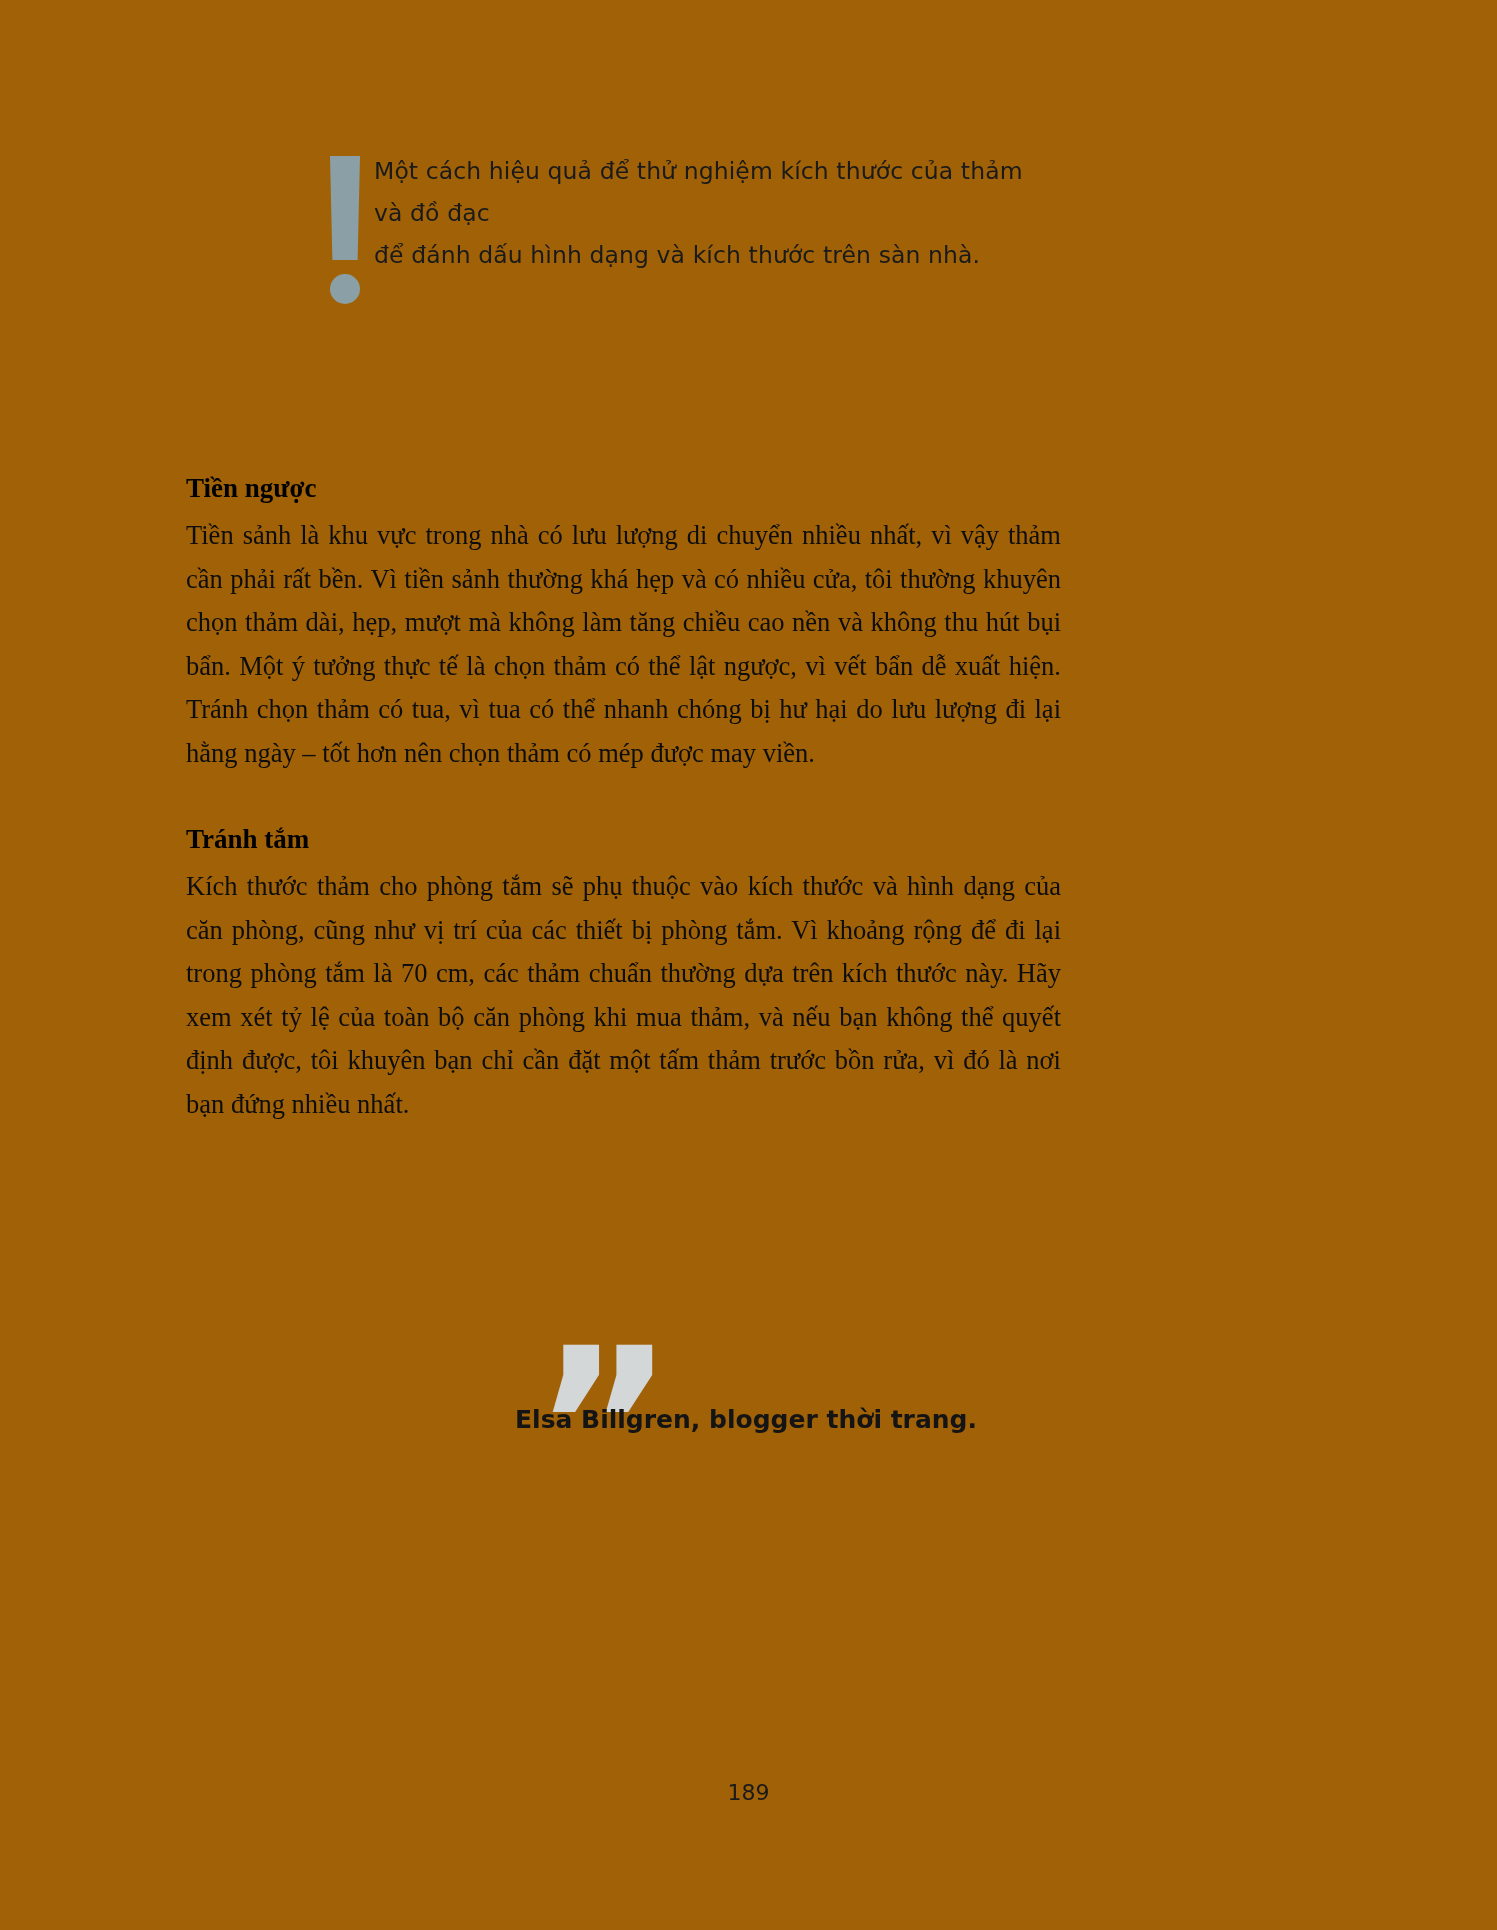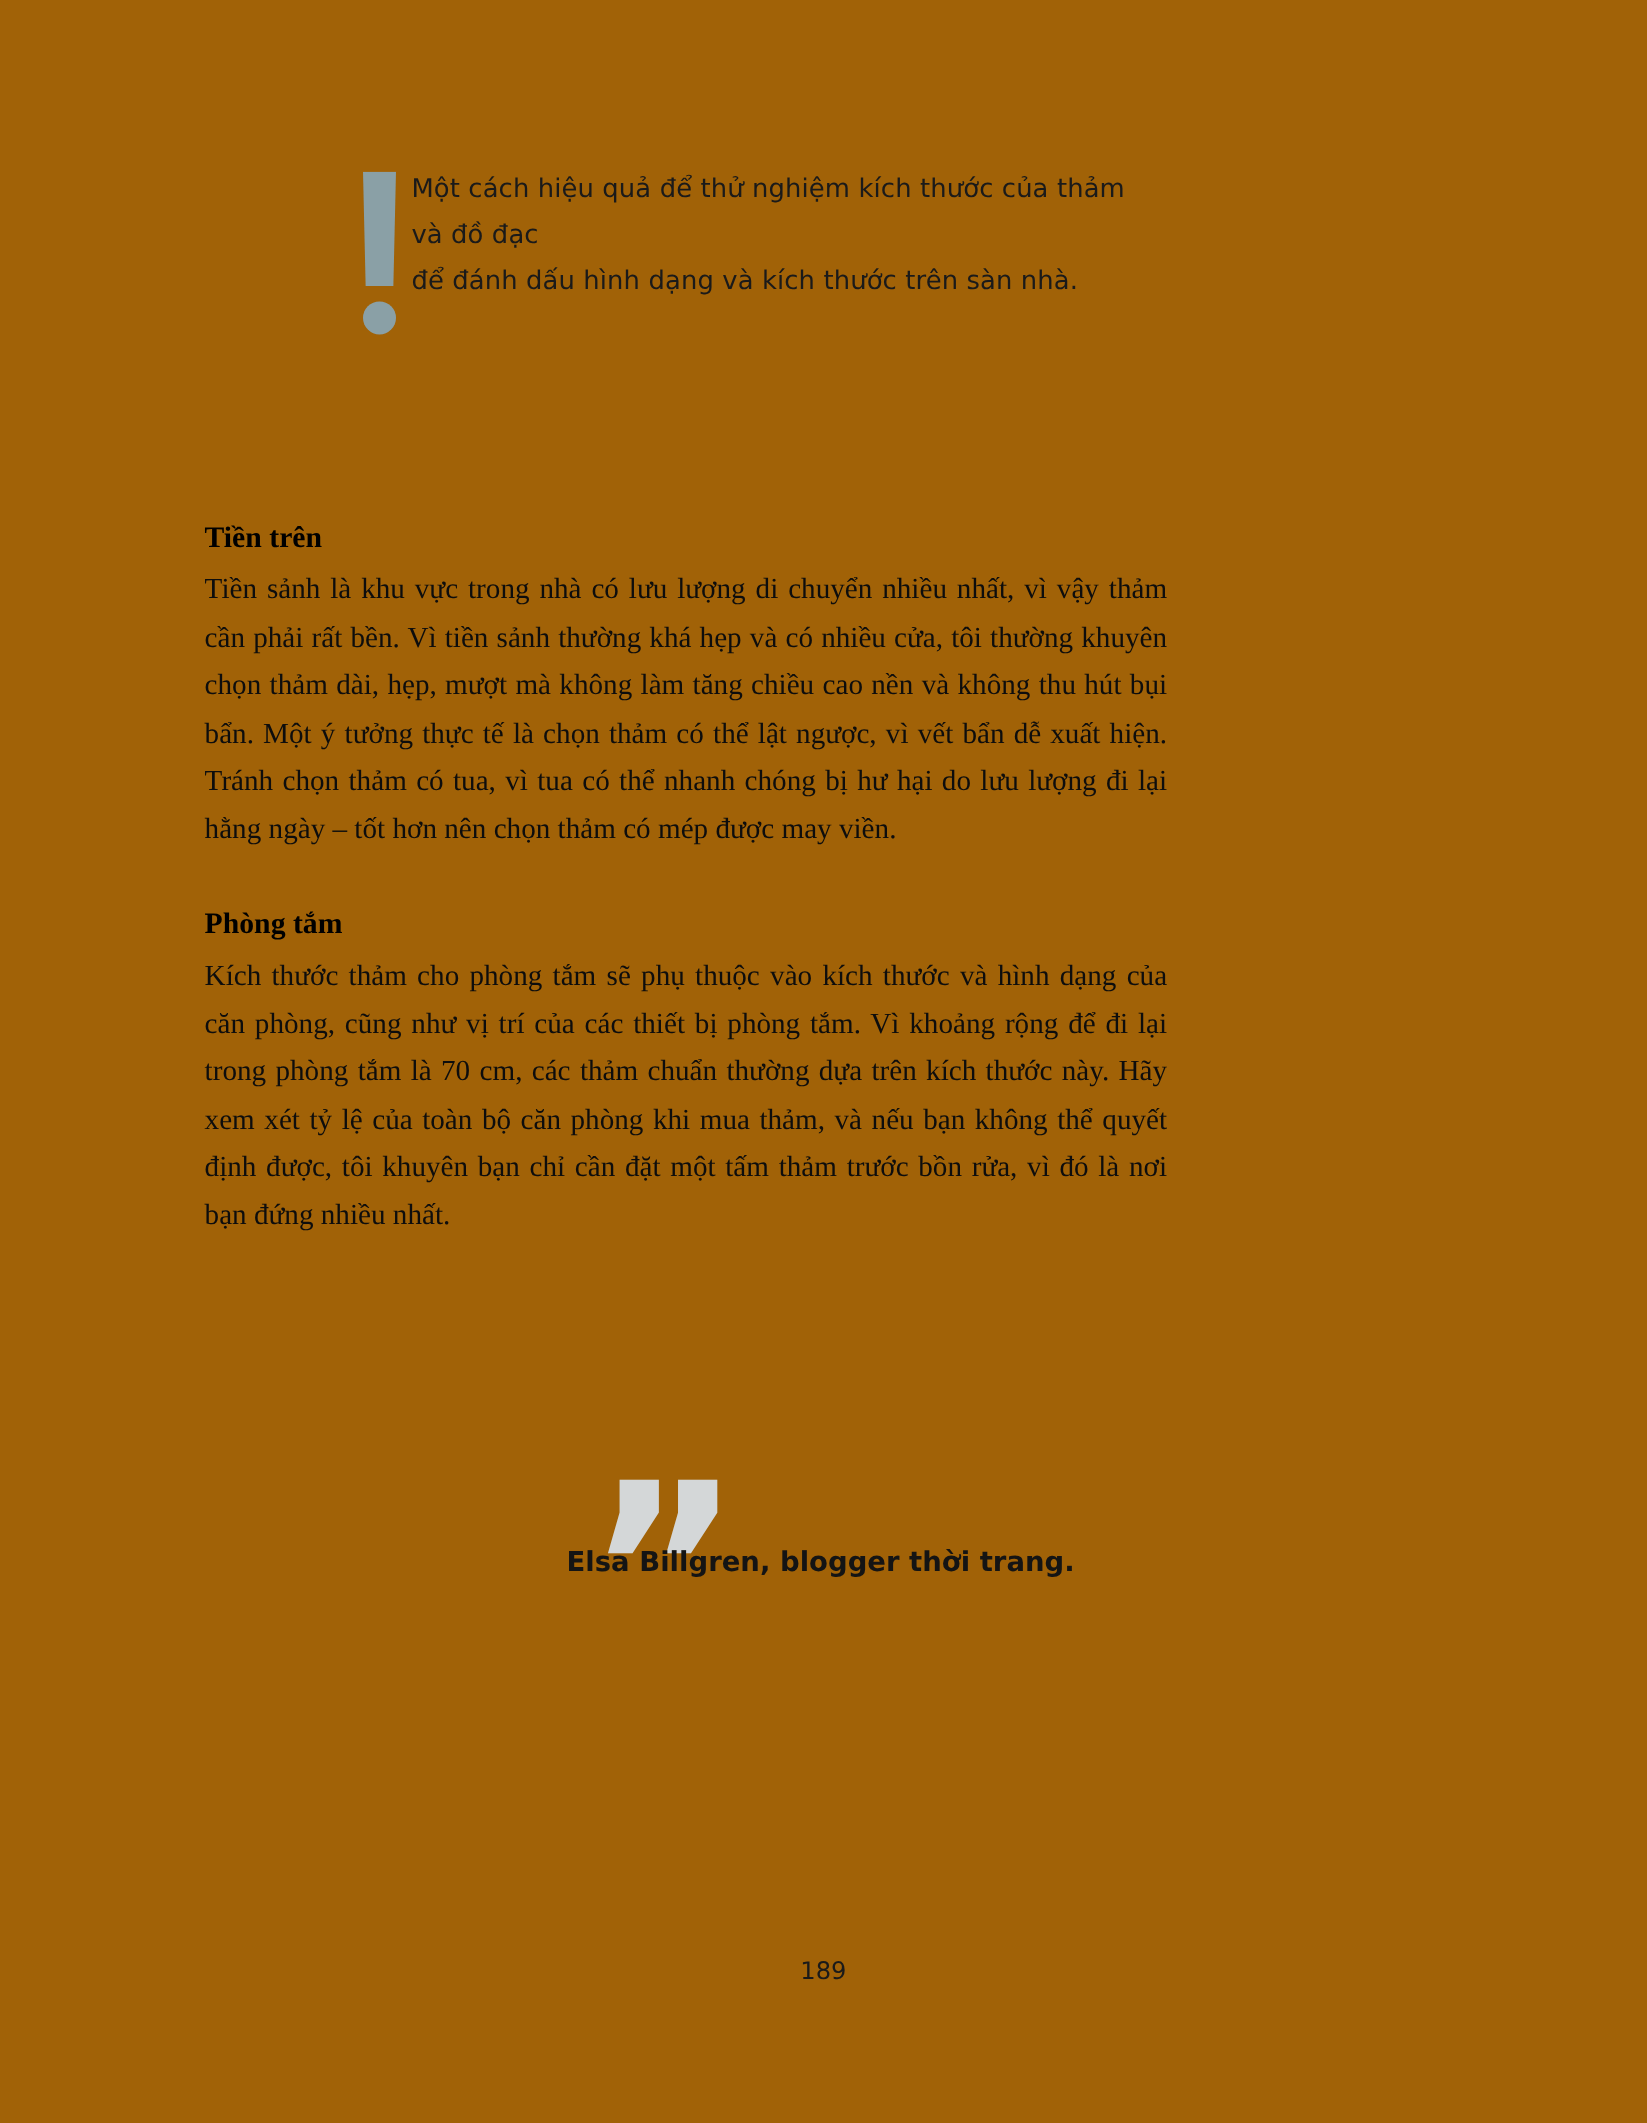--- a/index.html
+++ b/index.html
@@ -170,26 +170,26 @@
       <div class="bang-dot"></div>
     </div>
     <div class="callout-text">
       <p>Một cách hiệu quả để thử nghiệm kích thước của thảm và đồ đạc</p>
       <p>để đánh dấu hình dạng và kích thước trên sàn nhà.</p>
     </div>
   </div>
 
   <div class="content">
 
-    <h2 class="section-heading">Tiền trên</h2>
+    <h2 class="section-heading">Tiền ngược</h2>
     <p class="body-par">Tiền sảnh là khu vực trong nhà có lưu lượng di chuyển nhiều nhất, vì vậy thảm cần phải rất bền. Vì tiền sảnh thường khá hẹp và có nhiều cửa, tôi thường khuyên chọn thảm dài, hẹp, mượt mà không làm tăng chiều cao nền và không thu hút bụi bẩn. Một ý tưởng thực tế là chọn thảm có thể lật ngược, vì vết bẩn dễ xuất hiện. Tránh chọn thảm có tua, vì tua có thể nhanh chóng bị hư hại do lưu lượng đi lại hằng ngày – tốt hơn nên chọn thảm có mép được may viền.</p>
 
     <div class="section-gap"></div>
 
-    <h2 class="section-heading">Phòng tắm</h2>
+    <h2 class="section-heading">Tránh tắm</h2>
     <p class="body-par">Kích thước thảm cho phòng tắm sẽ phụ thuộc vào kích thước và hình dạng của căn phòng, cũng như vị trí của các thiết bị phòng tắm. Vì khoảng rộng để đi lại trong phòng tắm là 70 cm, các thảm chuẩn thường dựa trên kích thước này. Hãy xem xét tỷ lệ của toàn bộ căn phòng khi mua thảm, và nếu bạn không thể quyết định được, tôi khuyên bạn chỉ cần đặt một tấm thảm trước bồn rửa, vì đó là nơi bạn đứng nhiều nhất.</p>
   </div>
 
   <div class="quote-block">
     <div class="quote-inner">
       <span class="quote-mark">”</span>
       <div class="quote-attrib">Elsa Billgren, blogger thời trang.</div>
     </div>
   </div>
 

